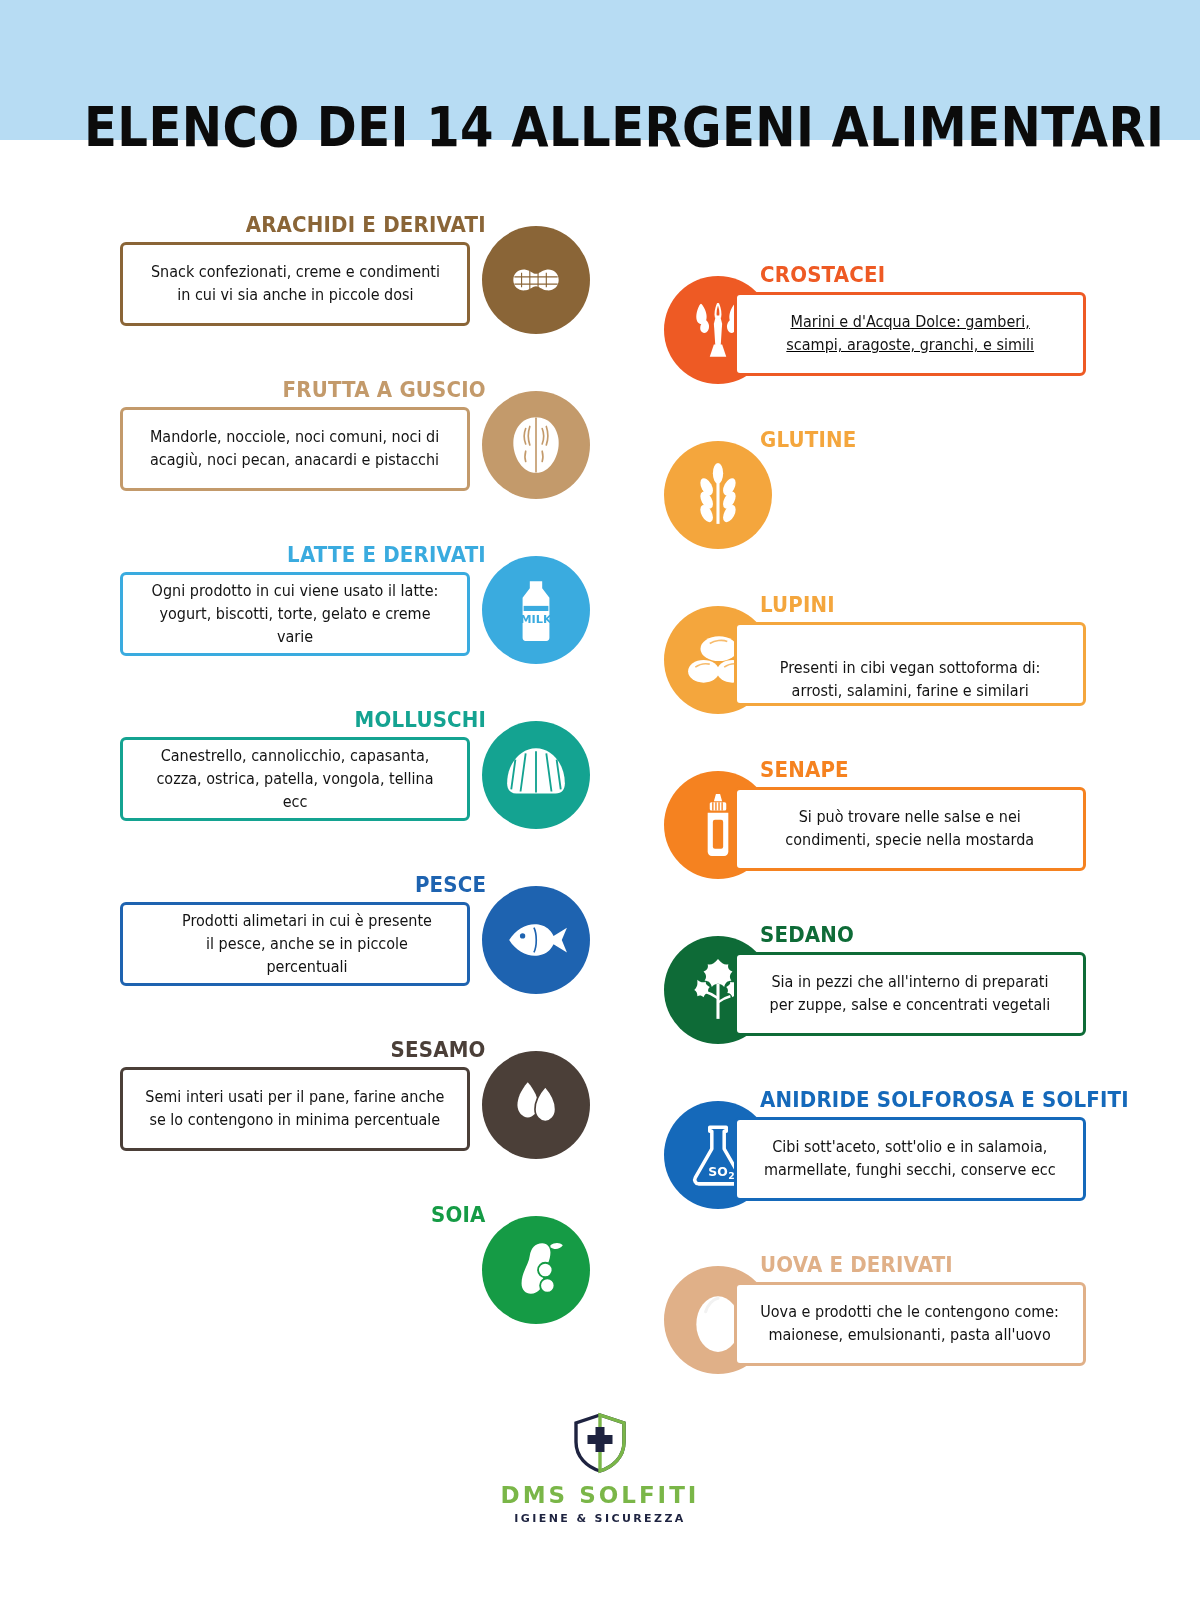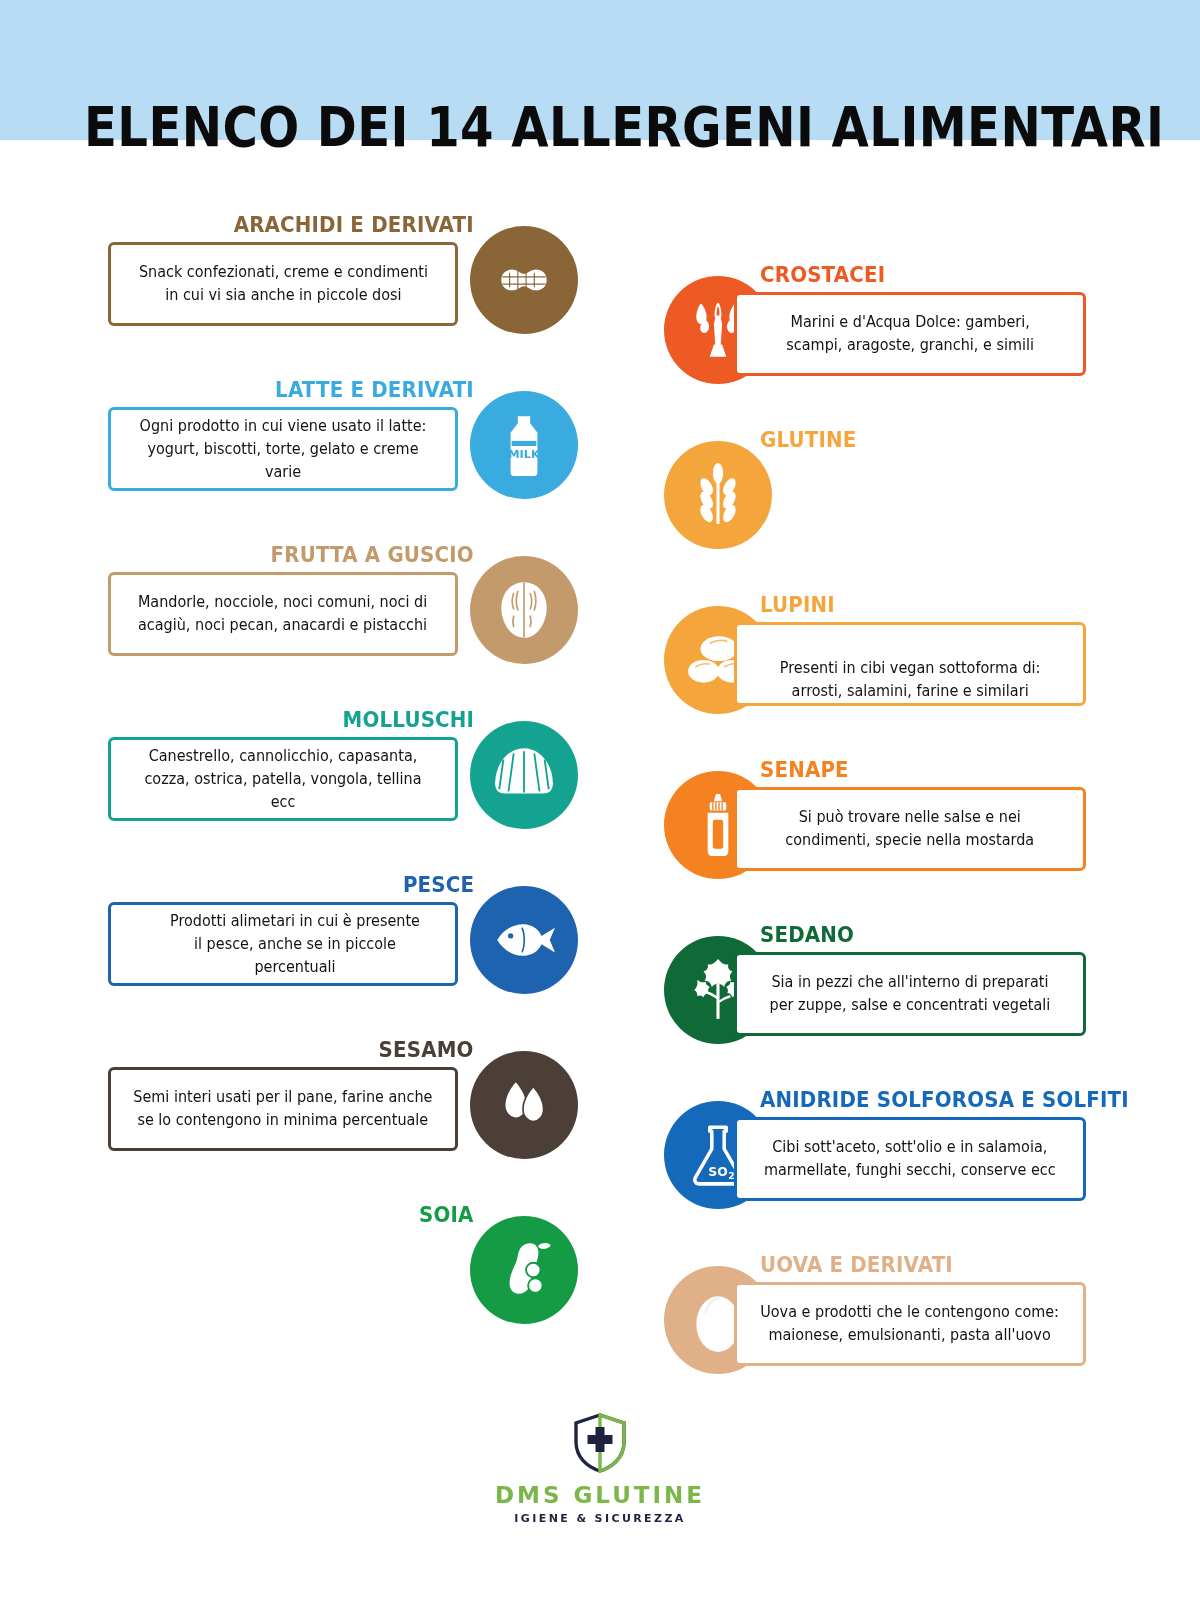--- a/index.html
+++ b/index.html
@@ -38,21 +38,21 @@
     transform-origin: center top;
     white-space: nowrap;
     z-index: 5;
   }
 
   
   .col {
     position: absolute;
     width: 470px;
   }
-  .col-left  { left: 108px; top: 212px; }
+  .col-left  { left: 120px; top: 212px; }
   .col-right { left: 648px; top: 262px; }
 
   
   .entry {
     position: relative;
     height: 165px;
     width: 470px;
   }
 
   .entry-title {
@@ -160,51 +160,51 @@
             </g>
           </svg>
         </span>
       </div>
       <div class="entry-box" style="border-color: rgb(138, 101, 55);">
         <div class="entry-desc">Snack confezionati, creme e condimenti
 in cui vi sia anche in piccole dosi</div>
       </div>
     </div>
     <div class="entry">
-      <div class="entry-title" style="color: rgb(58, 171, 223);">LATTE E DERIVATI</div>
-      <div class="circle" style="background: rgb(58, 171, 223);">
-        <span>
-          <svg viewBox="0 0 64 64">
-            <path d="M26 4h12v7l7 9v39a3 3 0 0 1-3 3H22a3 3 0 0 1-3-3V20l7-9z" fill="#fff"></path>
-            <path d="M20 28h24v5H20z" fill="#3aabdf"></path>
-            <text x="32" y="45" font-family="DejaVu Sans, sans-serif" font-size="11" font-weight="bold" fill="#3aabdf" text-anchor="middle">MILK</text>
-          </svg>
-        </span>
-      </div>
-      <div class="entry-box" style="border-color: rgb(58, 171, 223);">
-        <div class="entry-desc">Ogni prodotto in cui viene usato il latte:
-yogurt, biscotti, torte, gelato e creme varie</div>
-      </div>
-    </div>
-    <div class="entry">
       <div class="entry-title" style="color: rgb(195, 154, 107);">FRUTTA A GUSCIO</div>
       <div class="circle" style="background: rgb(195, 154, 107);">
         <span>
           <svg viewBox="0 0 64 64">
             <path d="M32 5c13 0 22 11 22 25S45 59 32 59 10 44 10 30 19 5 32 5z" fill="#fff"></path>
             <g stroke="#c39a6b" stroke-width="1.6" fill="none" stroke-linecap="round">
               <path d="M32 6v52"></path>
               <path d="M22 16c-2 5-2 10 0 15M26 14c-2 6-2 12 0 18M38 16c2 5 2 10 0 15M42 14c2 6 2 12 0 18M22 38c-1 4-1 7 0 10M38 38c1 4 1 7 0 10"></path>
             </g>
           </svg>
         </span>
       </div>
       <div class="entry-box" style="border-color: rgb(195, 154, 107);">
         <div class="entry-desc">Mandorle, nocciole, noci comuni, noci di
 acagiù, noci pecan, anacardi e pistacchi</div>
+      </div>
+    </div>
+    <div class="entry">
+      <div class="entry-title" style="color: rgb(58, 171, 223);">LATTE E DERIVATI</div>
+      <div class="circle" style="background: rgb(58, 171, 223);">
+        <span>
+          <svg viewBox="0 0 64 64">
+            <path d="M26 4h12v7l7 9v39a3 3 0 0 1-3 3H22a3 3 0 0 1-3-3V20l7-9z" fill="#fff"></path>
+            <path d="M20 28h24v5H20z" fill="#3aabdf"></path>
+            <text x="32" y="45" font-family="DejaVu Sans, sans-serif" font-size="11" font-weight="bold" fill="#3aabdf" text-anchor="middle">MILK</text>
+          </svg>
+        </span>
+      </div>
+      <div class="entry-box" style="border-color: rgb(58, 171, 223);">
+        <div class="entry-desc">Ogni prodotto in cui viene usato il latte:
+yogurt, biscotti, torte, gelato e creme varie</div>
       </div>
     </div>
     <div class="entry">
       <div class="entry-title" style="color: rgb(20, 163, 145);">MOLLUSCHI</div>
       <div class="circle" style="background: rgb(20, 163, 145);">
         <span>
           <svg viewBox="0 0 64 64">
             <path d="M32 6C16 6 4 22 4 40c0 6 3 10 9 10h38c6 0 9-4 9-10C60 22 48 6 32 6z" fill="#fff"></path>
             <g stroke="#14a391" stroke-width="1.8" fill="none">
               <path d="M32 9v40M22 11 17 48M12 17 8 46M42 11l5 37M52 17l4 29"></path>
@@ -274,21 +274,21 @@
               <path d="M14 8c-3 6-4 12-2 16 2 3 6 3 8 0 2-4 1-10-3-16-1-2-2-2-3 0z"></path>
               <path d="M50 8c3 6 4 12 2 16-2 3-6 3-8 0-2-4-1-10 3-16 1-2 2-2 3 0z"></path>
               <path d="M20 22c-4 2-6 6-5 10 1 3 5 4 7 1 2-3 2-8-2-11z"></path>
               <path d="M44 22c4 2 6 6 5 10-1 3-5 4-7 1-2-3-2-8 2-11z"></path>
               <path d="M31 6c-2 5-3 10-2 14h2c-1-5 0-10 2-14z"></path>
               <path d="M33 6c2 5 3 10 2 14h-2c1-5 0-10-2-14z"></path>
             </g>
           </svg>
         </span>
       </div>
-      <div class="entry-box" style="border-color: rgb(238, 90, 36);">
+      <div class="entry-box" style="border-color: rgb(238, 90, 36); text-decoration: underline;">
         <div class="entry-desc">Marini e d'Acqua Dolce: gamberi,
 scampi, aragoste, granchi, e simili</div>
       </div>
     </div>
     <div class="entry">
       <div class="entry-title" style="color: rgb(244, 166, 61);">GLUTINE</div>
       <div class="circle" style="background: rgb(244, 166, 61);">
         <span>
           <svg viewBox="0 0 64 64">
             <path d="M32 14v46" stroke="#fff" stroke-width="3" fill="none"></path>
@@ -400,15 +400,15 @@
       </div>
     </div>
   </div>
 
 <div class="footer">
   <svg class="logo-mark" viewBox="0 0 58 62">
     <path d="M29 3 L53 11 V30 C53 45 42 55 29 59 C16 55 5 45 5 30 V11 Z" fill="none" stroke="#1e2340" stroke-width="3.4"></path>
     <path d="M29 3 L53 11 V30 C53 45 42 55 29 59 V3 Z" fill="none" stroke="#7ab648" stroke-width="3.4"></path>
     <path d="M24.5 15 h9 v8 h8 v9 h-8 v8 h-9 v-8 h-8 v-9 h8 Z" fill="#1e2340"></path>
   </svg>
-  <div class="logo-name" style="color: rgb(122, 182, 72);">DMS GLUTINE</div>
+  <div class="logo-name" style="color: rgb(122, 182, 72);">DMS SOLFITI</div>
   <div class="logo-tag" style="color: rgb(30, 35, 64);">IGIENE &amp; SICUREZZA</div>
 </div>
 
 </body></html>

